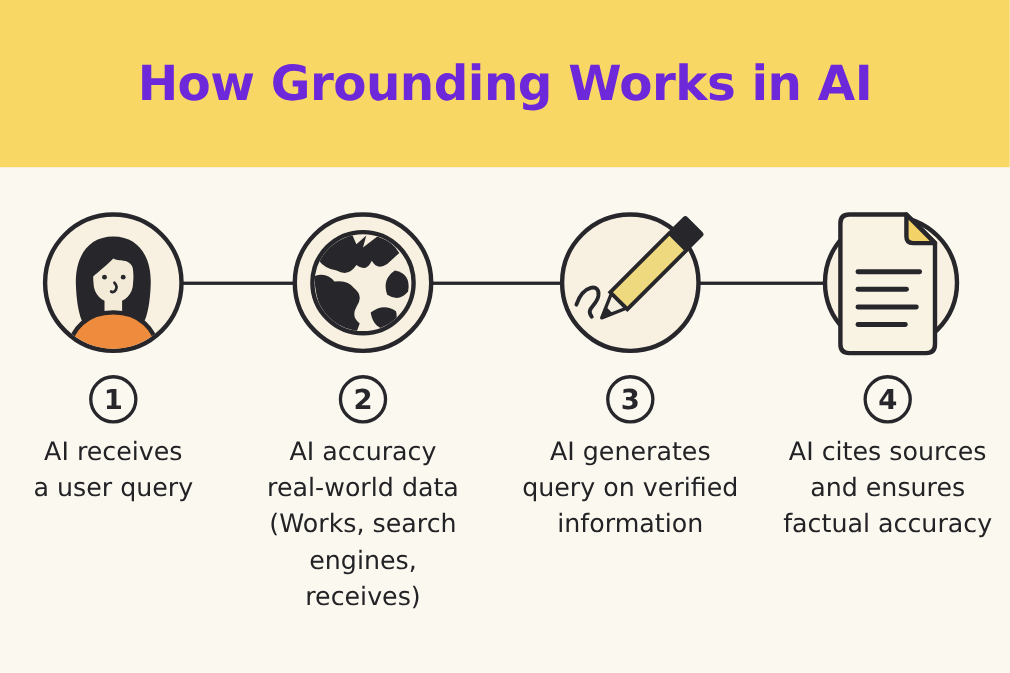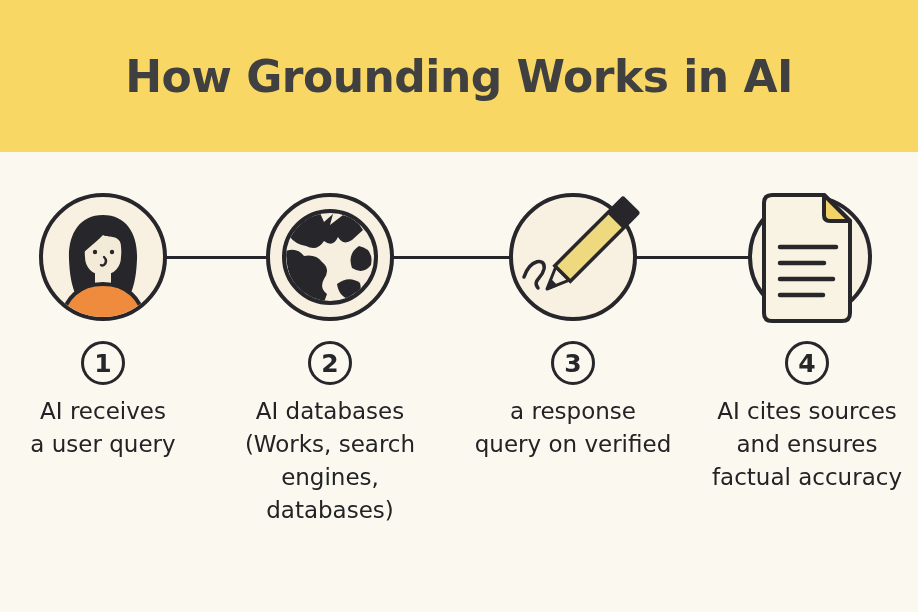--- a/index.html
+++ b/index.html
@@ -6,21 +6,21 @@
   body{
     width:918px;height:612px;overflow:hidden;
     font-family:"DejaVu Sans","Liberation Sans",sans-serif;
     background:#fbf8f0;position:relative;
   }
   .header{
     position:absolute;left:0;top:0;width:918px;height:152px;
     background:#f8d765;display:flex;align-items:center;justify-content:center;
   }
   .page-title{
-    font-size:44px;font-weight:bold;color:#404040;letter-spacing:-0.5px;
+    font-size:44px;font-weight:bold;color:#6d28d9;letter-spacing:-0.5px;
   }
   .flow{
     position:absolute;left:0;top:152px;width:918px;height:460px;
   }
   .connector{
     position:absolute;top:104px;left:103px;width:704px;height:3px;
     background:#26262b;z-index:0;
   }
   .step{
     position:absolute;top:0;width:260px;height:460px;
@@ -95,43 +95,45 @@
         <path d="M26,46 Q36,26 56,22 L60,31 L69,23 L66,34 L79,24 Q92,27 99,39 L88,49 Q79,55 74,46 Q69,57 60,50 Q53,61 42,55 Q31,53 26,46 Z"></path>
         <path d="M95,55 Q110,58 107,74 Q99,84 88,77 Q83,63 95,55 Z"></path>
         <path d="M22,60 Q33,56 40,65 Q52,63 58,71 Q67,78 60,88 Q55,97 63,103 L59,114 Q38,110 29,93 Q22,78 22,60 Z"></path>
         <path d="M73,93 Q85,84 96,92 Q99,103 88,109 Q75,107 73,93 Z"></path>
       </g>
     </svg>
     <div class="badge">
       <span>2</span>
     </div>
     <div class="label">
-      <span>AI databases</span>
+      <span>AI accuracy</span>
+      <span>real-world data</span>
       <span>(Works, search engines,</span>
-      <span>databases)</span>
+      <span>receives)</span>
     </div>
   </div>
 
   <div class="step step-3">
     <svg class="icon-svg icon-pencil" width="150" height="150" viewBox="0 0 150 150">
       <circle cx="75" cy="80" r="62" fill="#f8f1e2" stroke="#26262b" stroke-width="4"></circle>
       <path d="M26,100 C32,82 48,80 46,92 C44,102 34,103 40,111" fill="none" stroke="#26262b" stroke-width="3.5" stroke-linecap="round"></path>
       <g transform="translate(49,112) rotate(-45)">
         <polygon points="0,0 22,-9.5 22,9.5" fill="#f6efdf" stroke="#26262b" stroke-width="3" stroke-linejoin="round"></polygon>
         <polygon points="0,0 9,-4 9,4" fill="#26262b" stroke="#26262b" stroke-width="2" stroke-linejoin="round"></polygon>
         <rect x="22" y="-11" width="76" height="22" fill="#efd97e" stroke="#26262b" stroke-width="3.5"></rect>
         <rect x="98" y="-12.5" width="22" height="25" rx="3" fill="#26262b"></rect>
       </g>
     </svg>
     <div class="badge">
       <span>3</span>
     </div>
     <div class="label">
-      <span>a response</span>
+      <span>AI generates</span>
       <span>query on verified</span>
+      <span>information</span>
     </div>
   </div>
 
   <div class="step step-4">
     <svg class="icon-svg icon-doc" width="150" height="150" viewBox="0 0 150 150">
       <circle cx="78" cy="70" r="60" fill="#f8f1e2" stroke="#26262b" stroke-width="4"></circle>
       <path d="M40,8 L92,8 L118,34 L118,126 Q118,134 110,134 L40,134 Q32,134 32,126 L32,16 Q32,8 40,8 Z" fill="#f9f3e4" stroke="#26262b" stroke-width="4" stroke-linejoin="round"></path>
       <path d="M92,8 L118,34 L98,34 Q92,34 92,28 Z" fill="#f3d368" stroke="#26262b" stroke-width="4" stroke-linejoin="round"></path>
       <g stroke="#26262b" stroke-width="4.5" stroke-linecap="round">
         <line x1="48" y1="60" x2="104" y2="60"></line>

